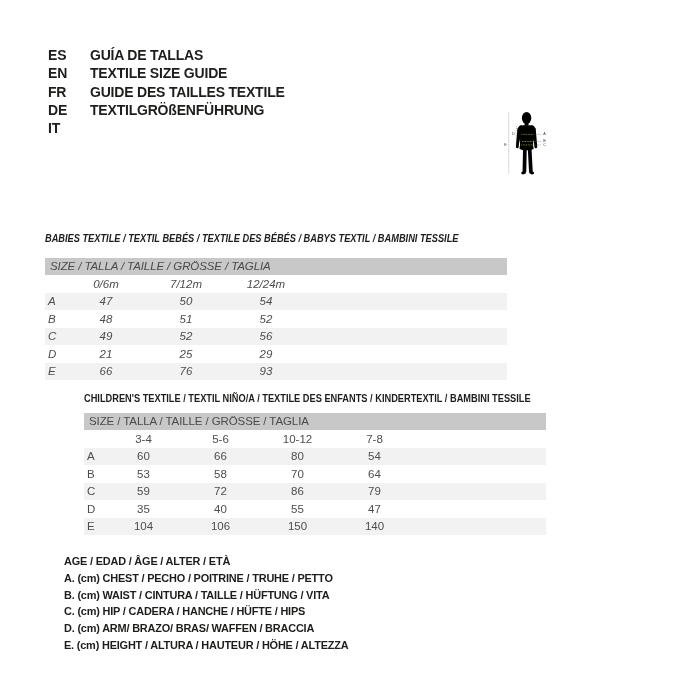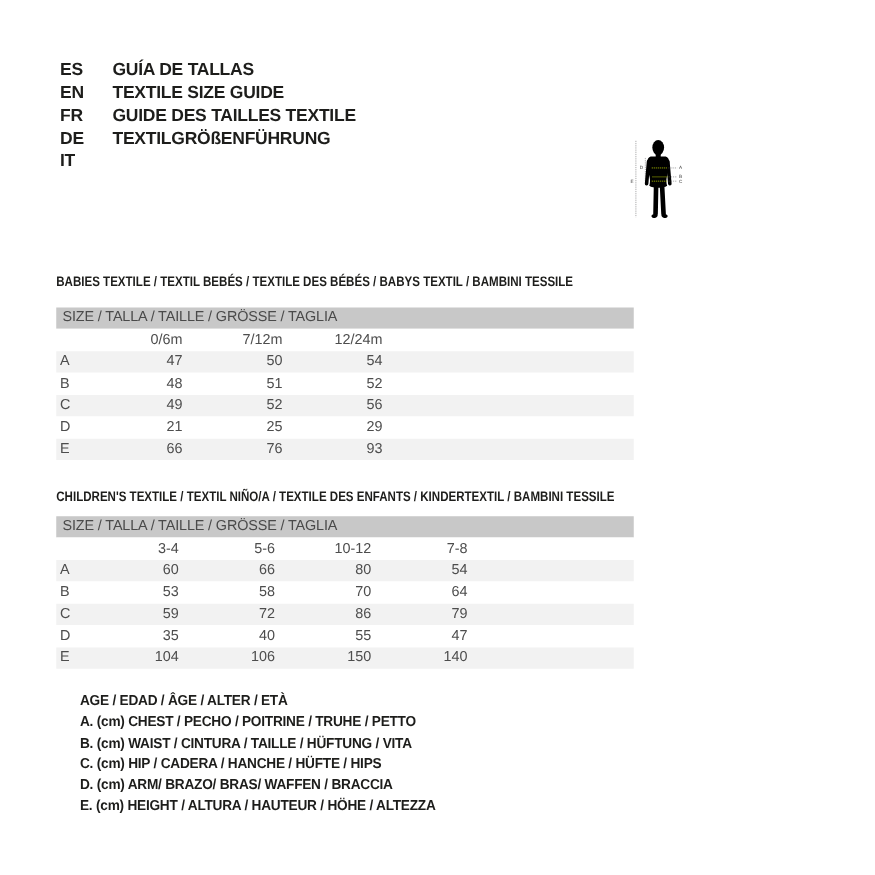--- a/index.html
+++ b/index.html
@@ -8,37 +8,37 @@
     font-family:"Liberation Sans", sans-serif;color:#1d1d1b;overflow:hidden;
   }
   
   .lang-block{position:absolute;left:48px;top:46px;}
   .lang-row{display:flex;line-height:18.3px;font-size:14px;font-weight:bold;letter-spacing:-0.2px;}
   .lang-code{width:42px;}
   
   .figure-wrap{position:absolute;left:500px;top:25px;width:200px;height:235px;}
   
   .table-block{position:absolute;left:45px;width:462px;}
-  .tb-babies{top:220px;}
-  .tb-children{top:392px;}
+  .tb-babies{top:232px;font-style:italic;}
+  .tb-children{top:392px;margin-left:39px;}
   .table-title{
     font-size:11px;font-weight:bold;color:#1d1d1b;white-space:nowrap;
     transform:scaleX(0.84);transform-origin:left center;letter-spacing:0;
   }
   .tb-babies .size-table{margin-top:14px;}
   .tb-children .size-table{margin-top:9px;}
   .sizebar{
     height:17px;line-height:17px;background:#c8c8c8;color:#4a4a4a;
     padding-left:5px;font-size:11.5px;letter-spacing:-0.1px;
   }
   .trow{display:flex;height:17.5px;align-items:center;font-size:11.5px;color:#4d4d4d;}
   .trow:nth-child(even){background:#f2f2f2;}
   .trow.thead{background:#ffffff;}
   .lcell{width:18px;padding-left:3px;}
-  .cell{width:80px;text-align:right;}
+  .cell{width:80px;text-align:center;}
   .t1 .cell{width:77px;}
   
   .legend-block{position:absolute;left:64px;top:553px;}
   .legend-line{font-size:11.5px;font-weight:bold;line-height:16.8px;letter-spacing:-0.2px;white-space:nowrap;transform:scaleX(0.95);transform-origin:left center;}
 </style>
 </head>
 <body>
 
 <div class="lang-block">
   <div class="lang-row">

